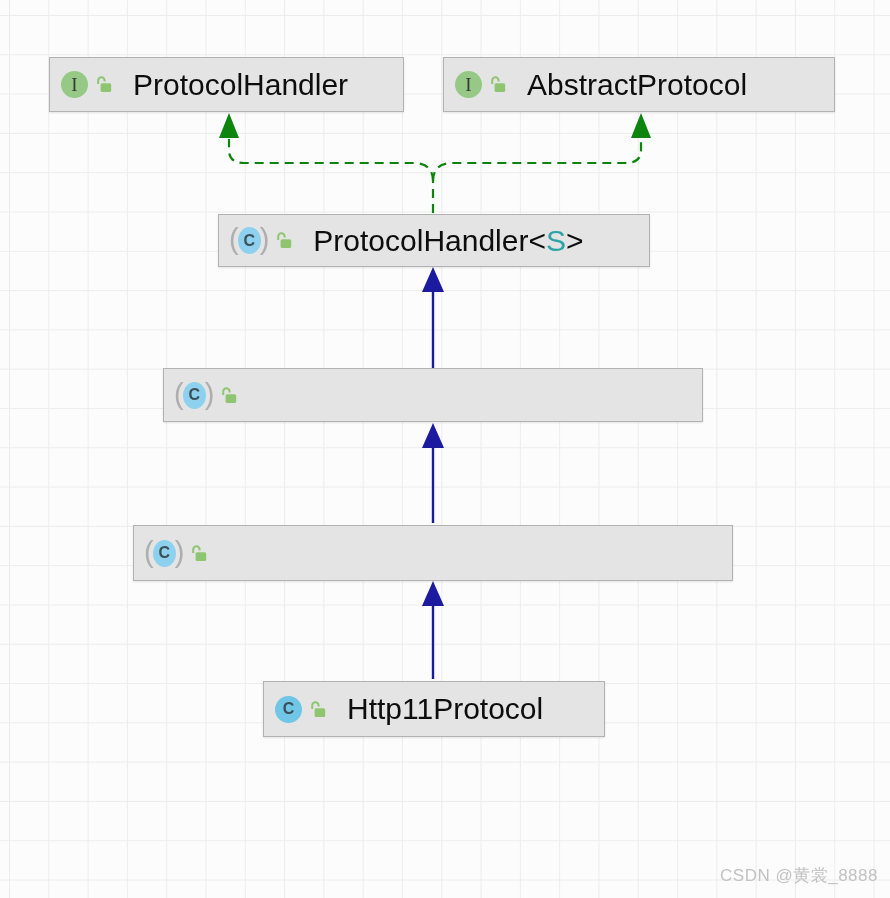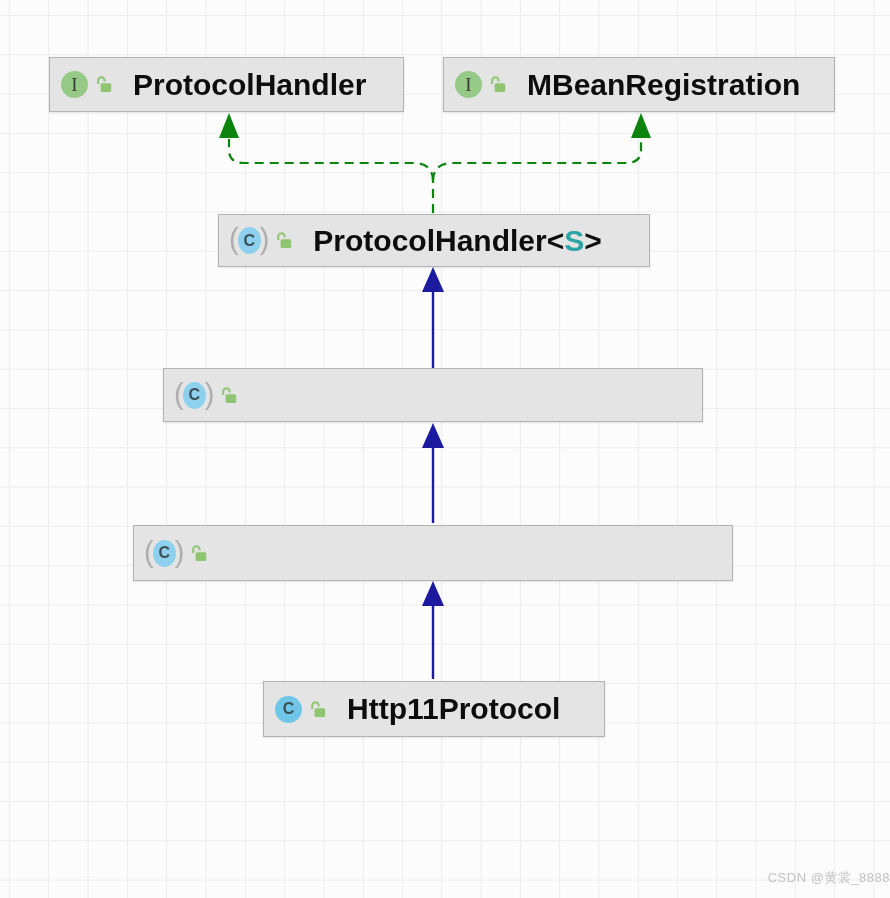--- a/index.html
+++ b/index.html
@@ -64,28 +64,28 @@
   .paren {
     font-size: 29px;
     line-height: 1;
     font-weight: 400;
     margin: 0 -1px;
     transform: translateY(-1px);
   }
   .lock { flex: 0 0 auto; }
   .label {
     font-size: 30px;
-    font-weight: 700;
+    font-weight: 400;
     letter-spacing: 0;
   }
   .watermark {
     position: absolute;
-    right: 0;
+    right: 12px;
     bottom: 11px;
-    font-size: 13px;
+    font-size: 17px;
     letter-spacing: 0.5px;
   }
   
   #node-0 { left: 49px;  top: 57px;  width: 355px; height: 55px; }
   #node-1 { left: 443px; top: 57px;  width: 392px; height: 55px; }
   #node-2 { left: 218px; top: 214px; width: 432px; height: 53px; }
   #node-3 { left: 163px; top: 368px; width: 540px; height: 54px; }
   #node-4 { left: 133px; top: 525px; width: 600px; height: 56px; }
   #node-5 { left: 263px; top: 681px; width: 342px; height: 56px; }
 </style>
@@ -133,21 +133,21 @@
 
   <div class="node" id="node-1" style="background-color: rgb(228, 228, 228); border-color: rgb(178, 178, 178); color: rgb(13, 13, 13);">
     <span class="icons">
       <span class="circle iface-circle" style="background-color: rgb(149, 201, 133); color: rgb(58, 58, 58);">I</span>
       <svg class="lock" width="19" height="19" viewBox="0 0 19 19" style="color: rgb(143, 197, 113);">
         <path d="M3.2 9 V5.4 A3.2 3.2 0 0 1 9.6 5.4 V6.6" fill="none" stroke="currentColor" stroke-width="2"></path>
         <rect x="5.6" y="8.2" width="10.6" height="8.8" rx="1.6" fill="currentColor"></rect>
       </svg>
     </span>
     <span class="label">
-      <span>MBeanRegistration</span>
+      <span>AbstractProtocol</span>
     </span>
   </div>
 
   <div class="node" id="node-2" style="background-color: rgb(228, 228, 228); border-color: rgb(178, 178, 178); color: rgb(13, 13, 13);">
     <span class="icons">
       <span class="abstract-wrap">
         <span class="paren" style="color: rgb(174, 174, 174);">(</span>
         <span class="circle class-circle" style="background-color: rgb(142, 209, 238); color: rgb(59, 79, 88);">C</span>
         <span class="paren" style="color: rgb(174, 174, 174);">)</span>
       </span>

